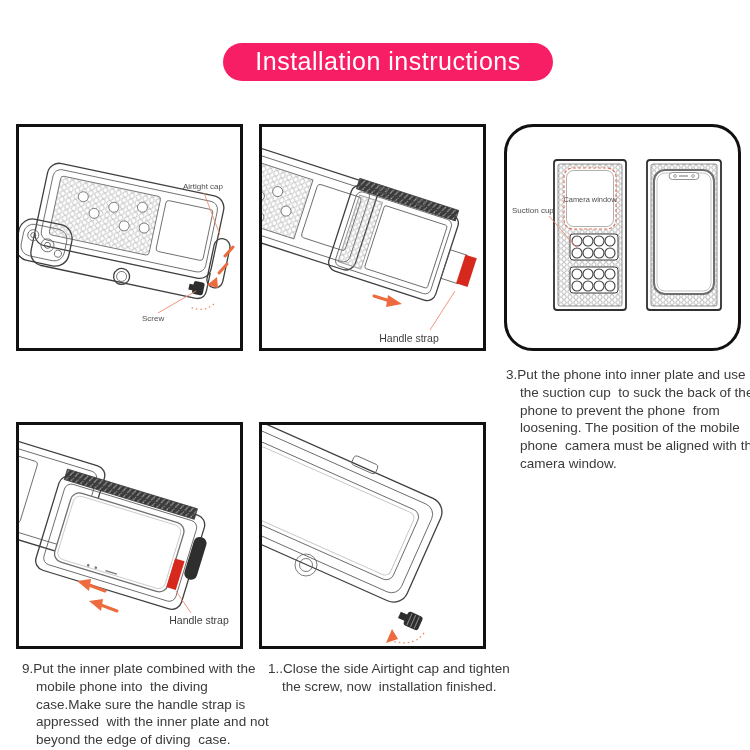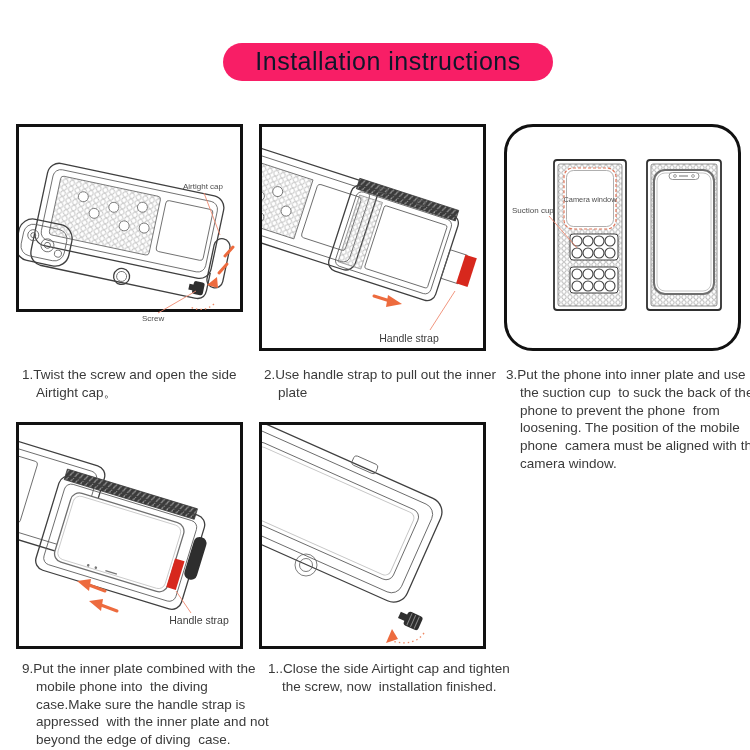--- a/index.html
+++ b/index.html
@@ -1,22 +1,22 @@
 <!DOCTYPE html>
 <html><head>
 <meta charset="utf-8">
 <style>
   html,body{margin:0;padding:0;background:#ffffff;}
   .page{position:relative;width:750px;height:750px;background:#fff;overflow:hidden;
         font-family:"Liberation Sans",sans-serif;}
   .pill{position:absolute;left:223px;top:43px;width:330px;height:38px;border-radius:19px;
-        background:#F81E66;color:#0f172a;font-size:25px;line-height:37px;text-align:center;
+        background:#F81E66;color:#ffffff;font-size:25px;line-height:37px;text-align:center;
         letter-spacing:.5px;}
   .panel{position:absolute;background:#fff;border:3px solid #111;box-sizing:border-box;}
-  .p1{left:16px;top:124px;width:227px;height:188px;}
+  .p1{left:16px;top:124px;width:227px;height:227px;}
   .p2{left:259px;top:124px;width:227px;height:227px;}
   .p3{left:504px;top:124px;width:237px;height:227px;border-radius:29px;}
   .p4{left:16px;top:422px;width:227px;height:227px;}
   .p5{left:259px;top:422px;width:227px;height:227px;}
   .caption{position:absolute;font-size:13.5px;line-height:1.32;color:#3a3a3a;
            padding-left:14px;text-indent:-14px;white-space:pre-wrap;}
   .c1{left:22px;top:366px;width:235px;}
   .c2{left:264px;top:366px;width:228px;}
   .c3{left:506px;top:366px;width:240px;}
   .c4{left:22px;top:660px;width:238px;}
@@ -228,19 +228,17 @@
         <rect class="dark" x="143" y="188" width="16" height="15" rx="3"></rect>
         <line x1="147" y1="189" x2="147" y2="202" stroke="#888" stroke-width="1"></line>
         <line x1="151" y1="189" x2="151" y2="202" stroke="#888" stroke-width="1"></line>
         <line x1="155" y1="189" x2="155" y2="202" stroke="#888" stroke-width="1"></line>
       </g>
       <path class="dotarc" d="M162,208 q-10,14 -32,8"></path>
       <path class="arrow" d="M130,204 L124,218 L136,214 Z"></path>
     </svg>
   </div>
 
-  <div class="caption c1">1.Twist the screw and open the side Airtight cap。</div>
-  <div class="caption c2">2.Use handle strap to pull out the inner plate</div>
   <div class="caption c3">3.Put the phone into inner plate and use the suction cup  to suck the back of the phone to prevent the phone  from loosening. The position of the mobile phone  camera must be aligned with the camera window.</div>
   <div class="caption c4">9.Put the inner plate combined with the mobile phone into  the diving case.Make sure the handle strap is appressed  with the inner plate and not beyond the edge of diving  case.</div>
   <div class="caption c5">1..Close the side Airtight cap and tighten the screw, now  installation finished.</div>
 
 </div>
 
 </body></html>

